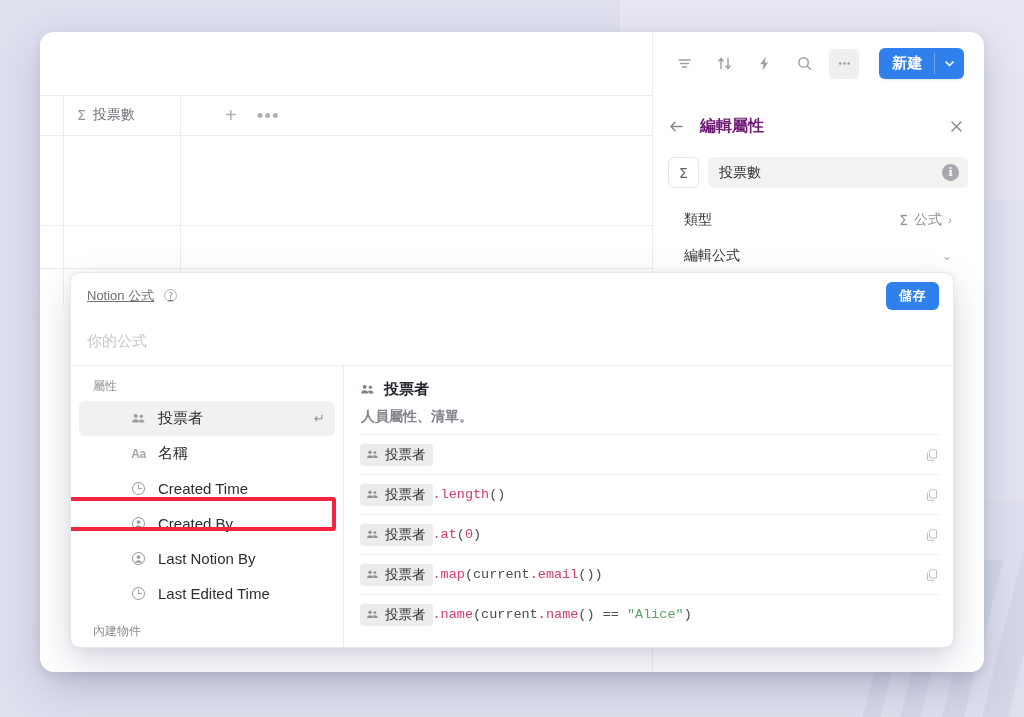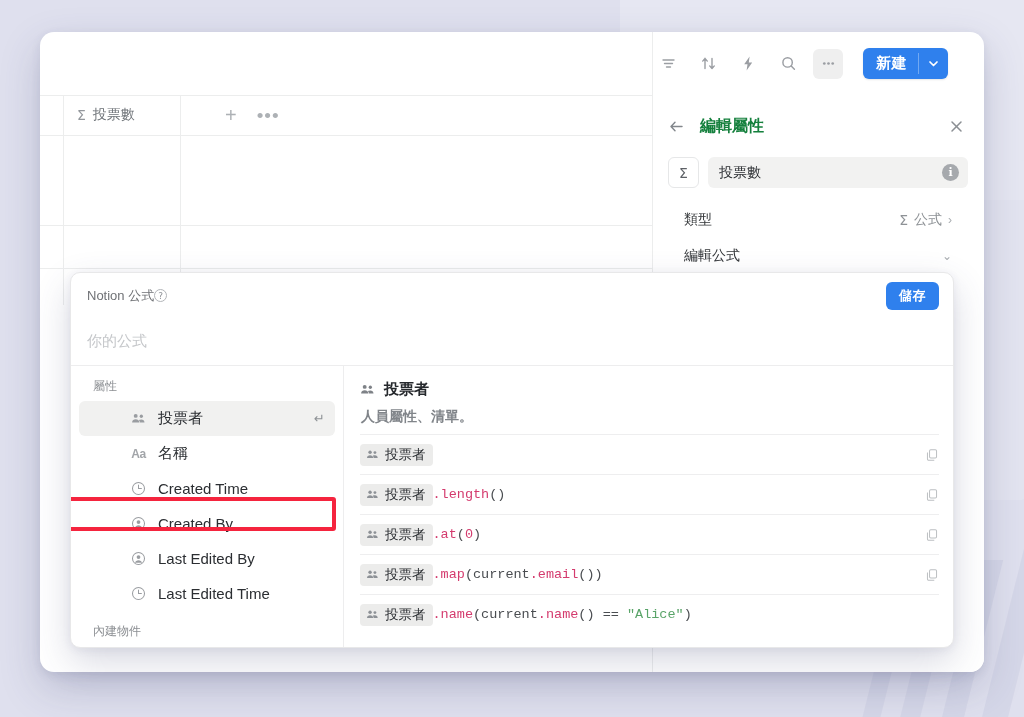--- a/index.html
+++ b/index.html
@@ -31,21 +31,21 @@
     border-radius: 14px;
     box-shadow: 0 16px 40px rgba(60,64,110,.22), 0 3px 10px rgba(60,64,110,.10);
     overflow: hidden;
   }
 
   
   .toolbar {
     position: absolute; right: 0; top: 0;
     height: 63px; width: 100%;
     display: flex; align-items: center; justify-content: flex-end;
-    padding-right: 36px; gap: 10px;
+    padding-right: 20px; gap: 10px;
   }
   .tb-icon {
     width: 30px; height: 30px; border-radius: 6px;
     display: flex; align-items: center; justify-content: center;
     color: #9b9ea3;
   }
   .tb-icon.active { background: #efefef; }
   .tb-icon svg { display: block; }
   .new-btn {
     margin-left: 10px;
@@ -80,21 +80,21 @@
     position: absolute; left: 185px; top: 0; height: 40px;
     display: flex; align-items: center; gap: 20px; color: #b2b6ba;
   }
   .hd-actions .plus { font-size: 20px; line-height: 1; font-weight: 300; color:#adb1b5;}
   .hd-actions .dots { font-size: 19px; line-height: 1; letter-spacing: 1px; color:#adb1b5; }
 
   
   .side { position: absolute; right: 0; top: 63px; width: 332px; bottom: 0; background: #fff; }
   .side-head { display: flex; align-items: center; height: 62px; padding: 0 0 0 16px; }
   .side-back { color: #83878c; width: 26px; display:flex; align-items:center;}
-  .side-title { font-size: 16px; font-weight: 700; color: #15803d; margin-left: 6px; }
+  .side-title { font-size: 16px; font-weight: 700; color: #701a75; margin-left: 6px; }
   .side-close {
     margin-left: auto; margin-right: 16px;
     width: 24px; height: 24px; border-radius: 5px;
     display: flex; align-items: center; justify-content: center;
     color: #8b8f94;
   }
   .prop-row { display: flex; align-items: center; padding: 0 16px; gap: 9px; }
   .prop-type-btn {
     width: 31px; height: 31px; border-radius: 6px;
     border: 1px solid #e6e7e8; background: #fff;
@@ -129,21 +129,21 @@
     border-radius: 10px;
     border: 1px solid #e8e8e9;
     box-shadow: 0 14px 36px rgba(60,64,110,.20), 0 2px 8px rgba(60,64,110,.08);
     overflow: hidden;
     display: flex; flex-direction: column;
   }
   .f-head {
     height: 45px; display: flex; align-items: center;
     padding: 0 14px 0 16px;
   }
-  .f-head .lbl { font-size: 13px; color: #6f7175; display: flex; align-items: center; gap: 0; }
+  .f-head .lbl { font-size: 13px; color: #6f7175; display: flex; align-items: center; gap: 10px; text-decoration: underline; }
   .q-mark {
     width: 13px; height: 13px; border-radius: 50%;
     border: 1.3px solid #b2b5b9; color: #8e9196;
     font-size: 9px; display: flex; align-items: center; justify-content: center;
     font-family: "DejaVu Sans", sans-serif;
   }
   .save-btn {
     margin-left: auto;
     background: #2f80ed; color: #fff;
     font-size: 13px; font-weight: 700;
@@ -383,21 +383,21 @@
       </div>
 
       <div class="f-item">
         <span class="ic">
           <svg width="15" height="15" viewBox="0 0 16 16" fill="none" stroke="currentColor" stroke-width="1.1">
             <circle cx="8" cy="8" r="6.4"></circle>
               <circle cx="8" cy="6.4" r="2" fill="currentColor" stroke="none"></circle>
             <path d="M4.2 12.6c.5-1.8 2-2.7 3.8-2.7s3.3.9 3.8 2.7" fill="currentColor" stroke="none"></path>
           </svg>
         </span>
-        <span>Last Edited By</span>
+        <span>Last Notion By</span>
       </div>
 
       <div class="f-item">
         <span class="ic">
           <svg width="15" height="15" viewBox="0 0 16 16" fill="none" stroke="currentColor" stroke-width="1.1" stroke-linecap="round">
             <circle cx="8" cy="8" r="6.4"></circle>
               <path d="M8 4.4V8h3.1"></path>
           </svg>
         </span>
         <span>Last Edited Time</span>

